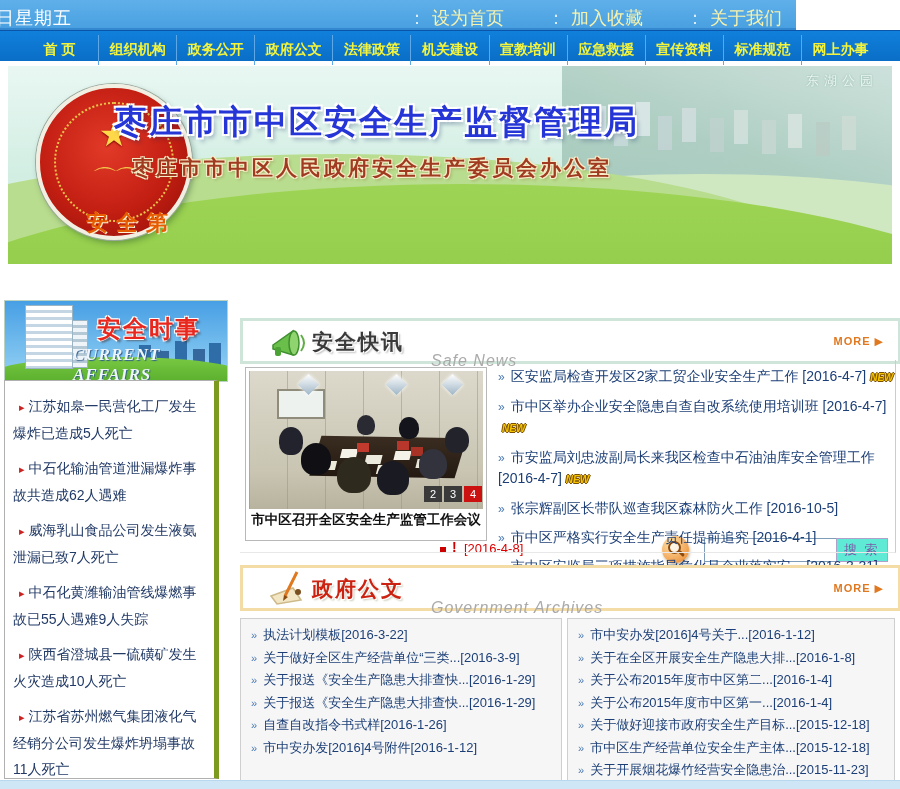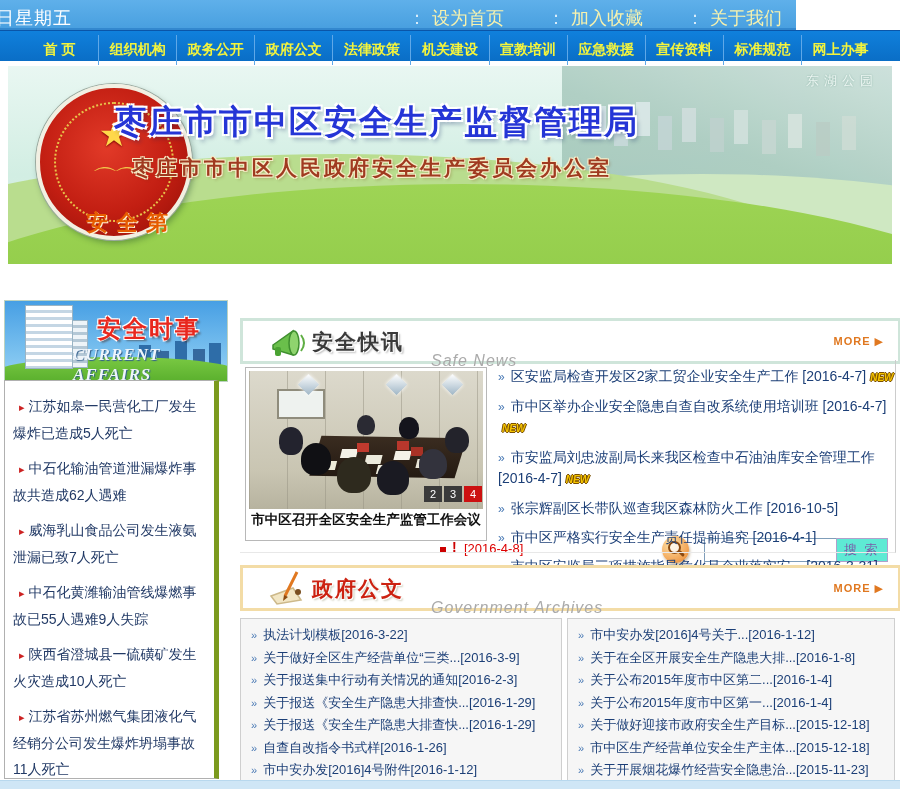--- a/index.html
+++ b/index.html
@@ -317,21 +317,20 @@
       <circle cx="31" cy="22" r="3" fill="#7a4f20"></circle>
     </svg>
     <span class="sec-title gd-title">政府公文</span>
     <span class="sec-sub">Government Archives</span>
     <span class="more"><span>MORE</span> <span>▶</span></span>
   </div>
 
   <div class="doc-col doc-left">
     <div class="doc-item"><span class="nb">»</span><span>执法计划模板[2016-3-22]</span></div>
     <div class="doc-item"><span class="nb">»</span><span>关于做好全区生产经营单位“三类...[2016-3-9]</span></div>
-    <div class="doc-item"><span class="nb">»</span><span>关于报送集中行动有关情况的通知[2016-2-3]</span></div>
     <div class="doc-item"><span class="nb">»</span><span>关于报送《安全生产隐患大排查快...[2016-1-29]</span></div>
     <div class="doc-item"><span class="nb">»</span><span>关于报送《安全生产隐患大排查快...[2016-1-29]</span></div>
     <div class="doc-item"><span class="nb">»</span><span>自查自改指令书式样[2016-1-26]</span></div>
     <div class="doc-item"><span class="nb">»</span><span>市中安办发[2016]4号附件[2016-1-12]</span></div>
   </div>
   <div class="doc-col doc-right">
     <div class="doc-item"><span class="nb">»</span><span>市中安办发[2016]4号关于...[2016-1-12]</span></div>
     <div class="doc-item"><span class="nb">»</span><span>关于在全区开展安全生产隐患大排...[2016-1-8]</span></div>
     <div class="doc-item"><span class="nb">»</span><span>关于公布2015年度市中区第二...[2016-1-4]</span></div>
     <div class="doc-item"><span class="nb">»</span><span>关于公布2015年度市中区第一...[2016-1-4]</span></div>

